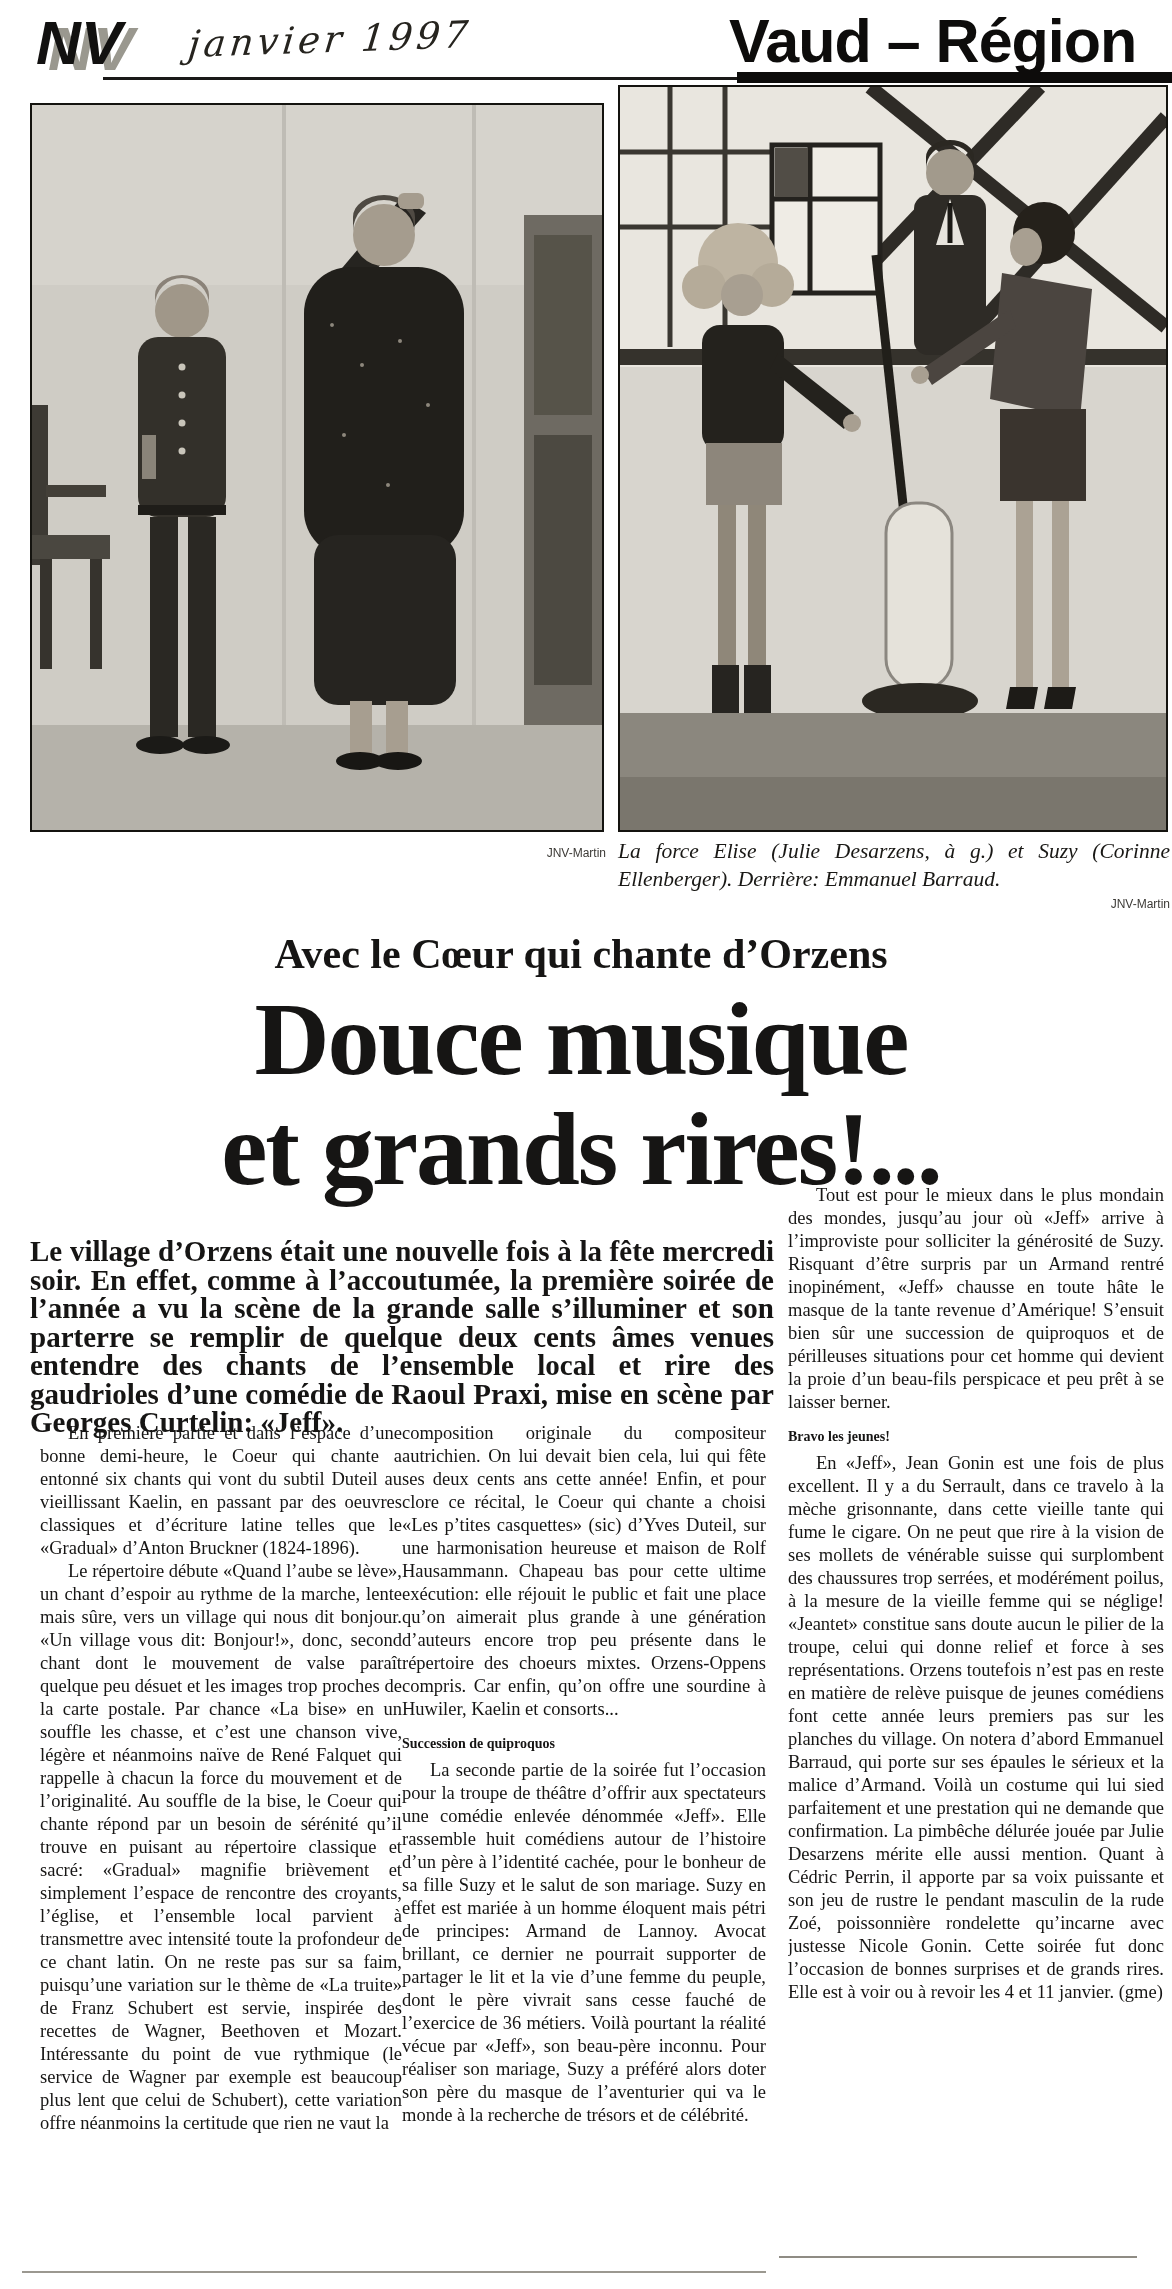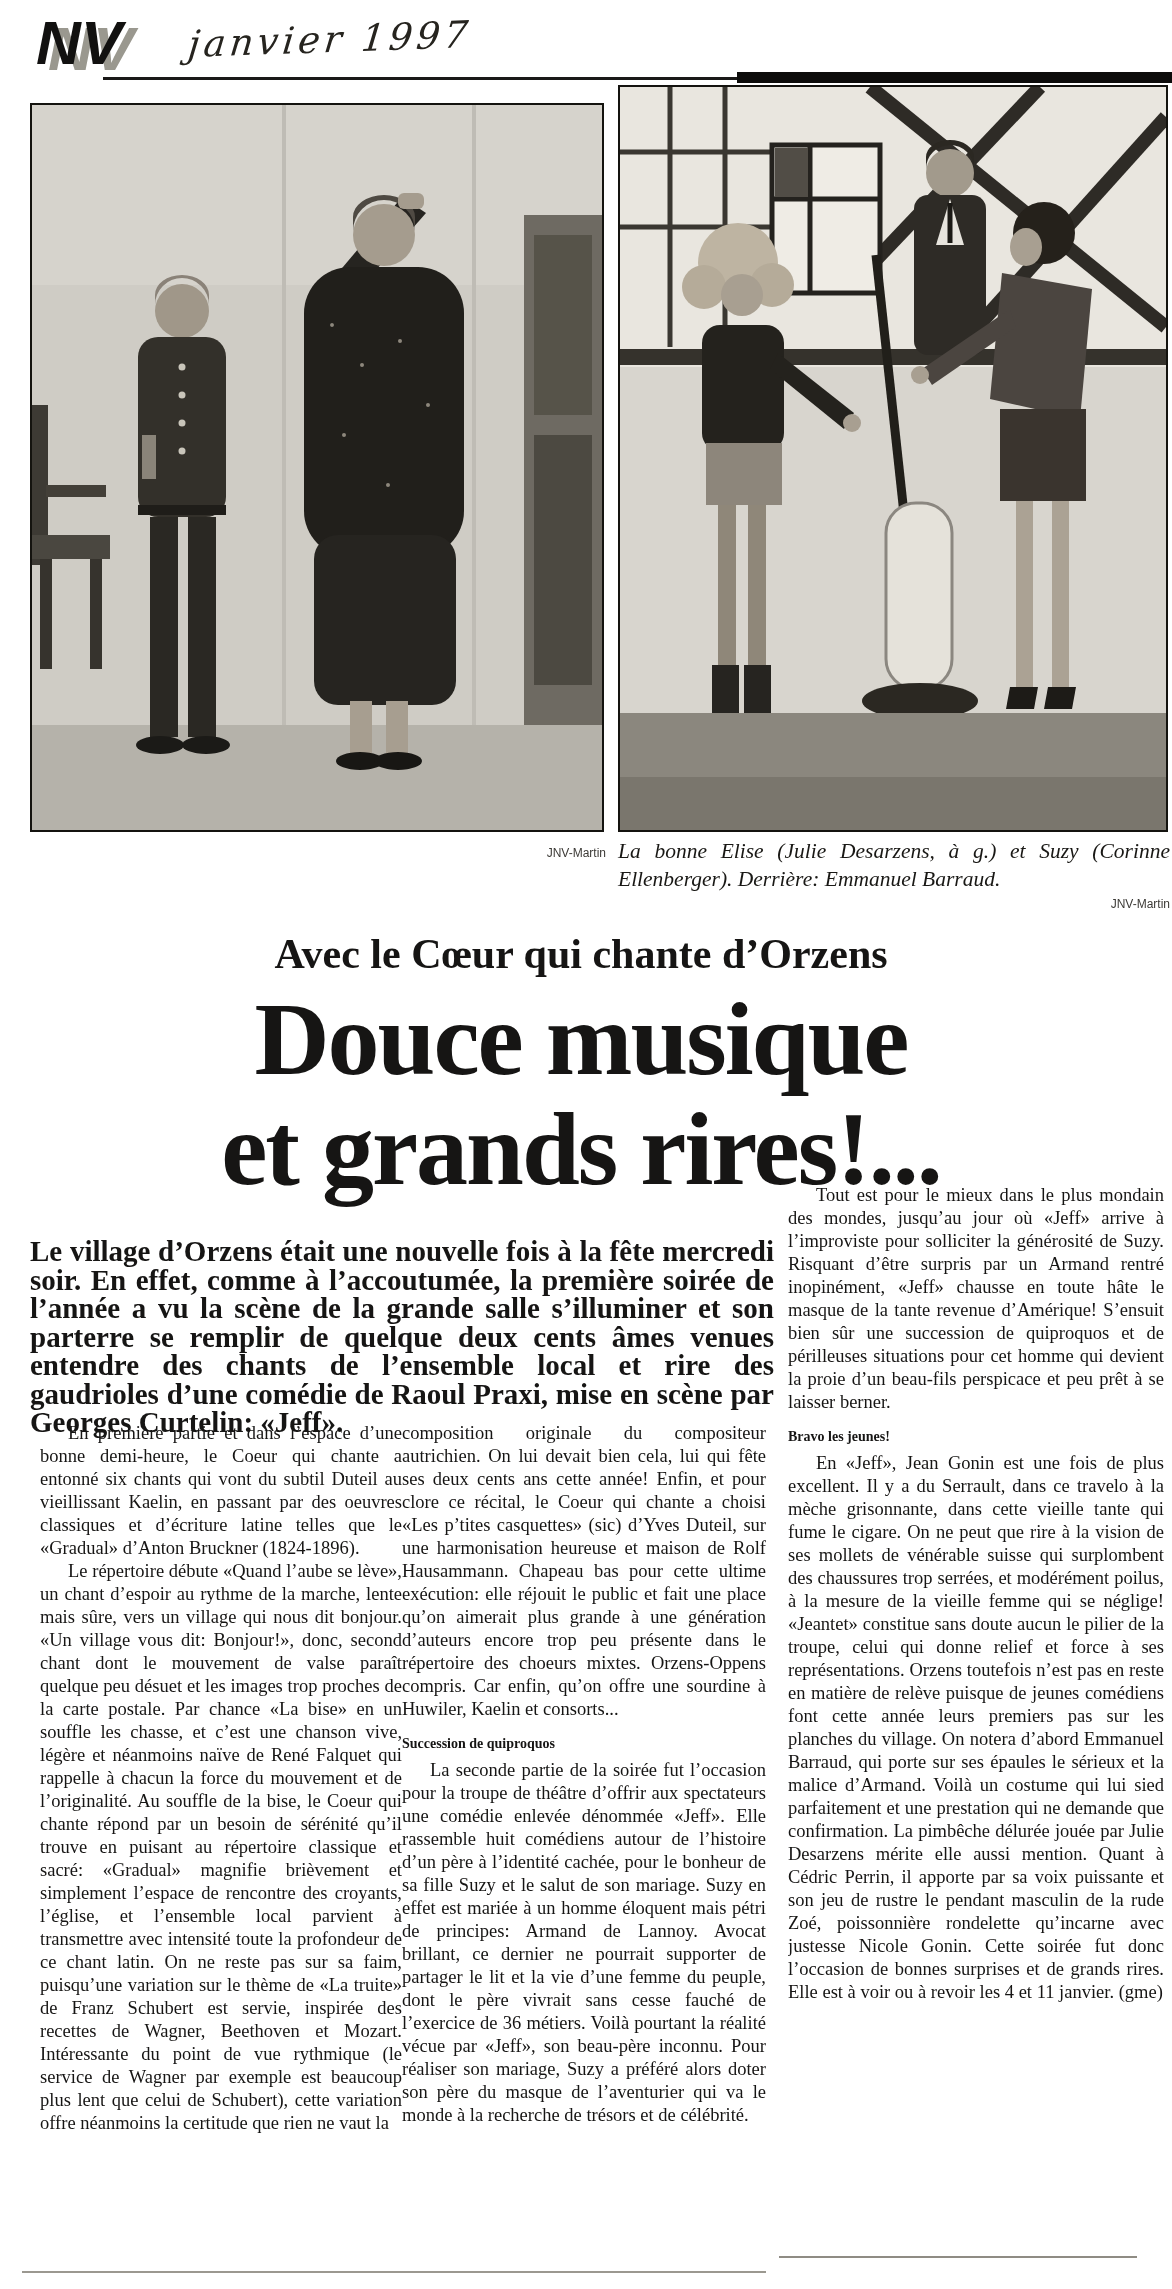--- a/index.html
+++ b/index.html
@@ -52,20 +52,21 @@
 <div id="page">
 
   <div class="nv-logo">
     <svg viewBox="0 0 130 66">
       <text x="22" y="56" font-family="Liberation Sans, sans-serif" font-size="62" font-weight="bold" font-style="italic" fill="#9a988f">NV</text>
       <text x="10" y="50" font-family="Liberation Sans, sans-serif" font-size="62" font-weight="bold" font-style="italic" fill="#121110">NV</text>
     </svg>
   </div>
   <div class="hand-date">janvier 1997</div>
   <div class="hand-rule"></div>
+  <div class="section-title">Vaud – Région</div>
   <div class="bar-thick"></div>
 
   <div class="photo photo-left">
     <svg viewBox="0 0 570 725" preserveAspectRatio="none">
       <rect x="0" y="0" width="570" height="725" fill="#cfccc5"></rect>
       <rect x="0" y="0" width="570" height="180" fill="#d6d3cc"></rect>
       <rect x="250" y="0" width="4" height="620" fill="#bfbcb5"></rect>
       <rect x="440" y="0" width="4" height="620" fill="#bfbcb5"></rect>
       <rect x="492" y="110" width="78" height="530" fill="#6e6a62"></rect>
       <rect x="502" y="130" width="58" height="180" fill="#565349"></rect>
@@ -187,21 +188,21 @@
       </g>
       <rect x="0" y="626" width="546" height="117" fill="#8b877e"></rect>
       <rect x="0" y="690" width="546" height="53" fill="#7a766d"></rect>
     </svg>
   </div>
 
   <div class="caption caption-left">
     <span class="credit">JNV-Martin</span>
   </div>
   <div class="caption caption-right">
-    <span>La bonne Elise (Julie Desarzens, à g.) et Suzy (Corinne Ellenberger). Derrière: Emmanuel Barraud.</span>
+    <span>La force Elise (Julie Desarzens, à g.) et Suzy (Corinne Ellenberger). Derrière: Emmanuel Barraud.</span>
     <span class="credit">JNV-Martin</span>
   </div>
 
   <div class="headline-block">
     <div class="kicker">Avec le Cœur qui chante d’Orzens</div>
     <h1 class="headline"><span>Douce musique</span><br>
     <span>et grands rires!...</span></h1>
   </div>
 
   <p class="lead">Le village d’Orzens était une nouvelle fois à la fête mercredi soir. En effet, comme à l’accoutumée, la première soirée de l’année a vu la scène de la grande salle s’illuminer et son parterre se remplir de quelque deux cents âmes venues entendre des chants de l’ensemble local et rire des gaudrioles d’une comédie de Raoul Praxi, mise en scène par Georges Curtelin: «Jeff».</p>

